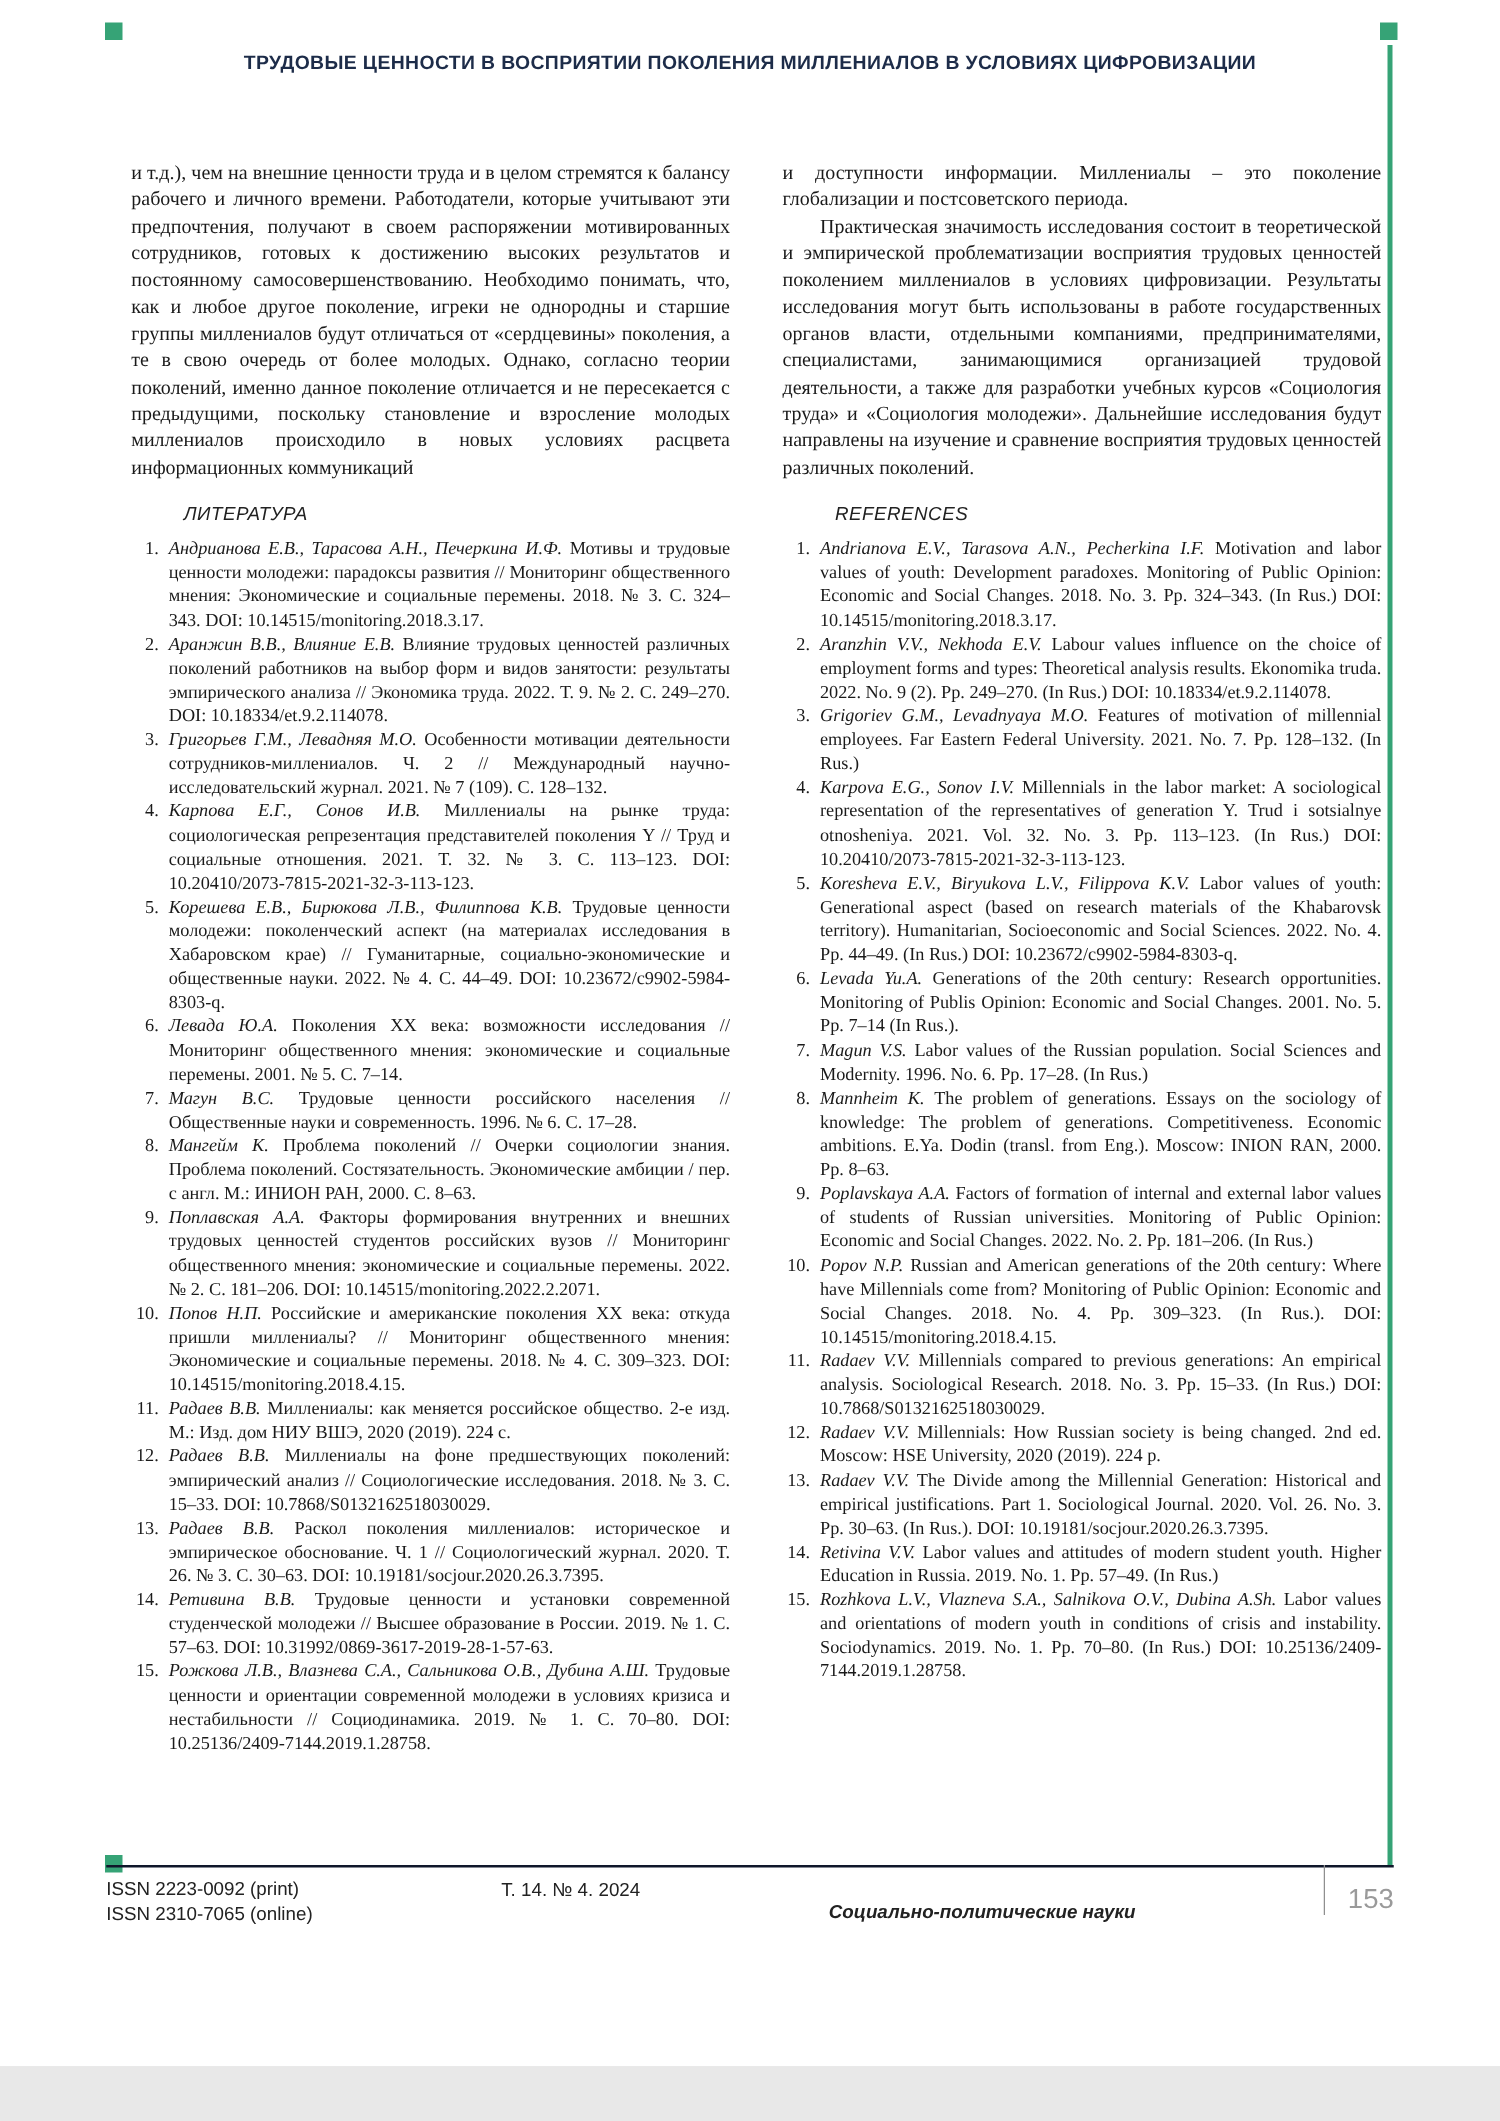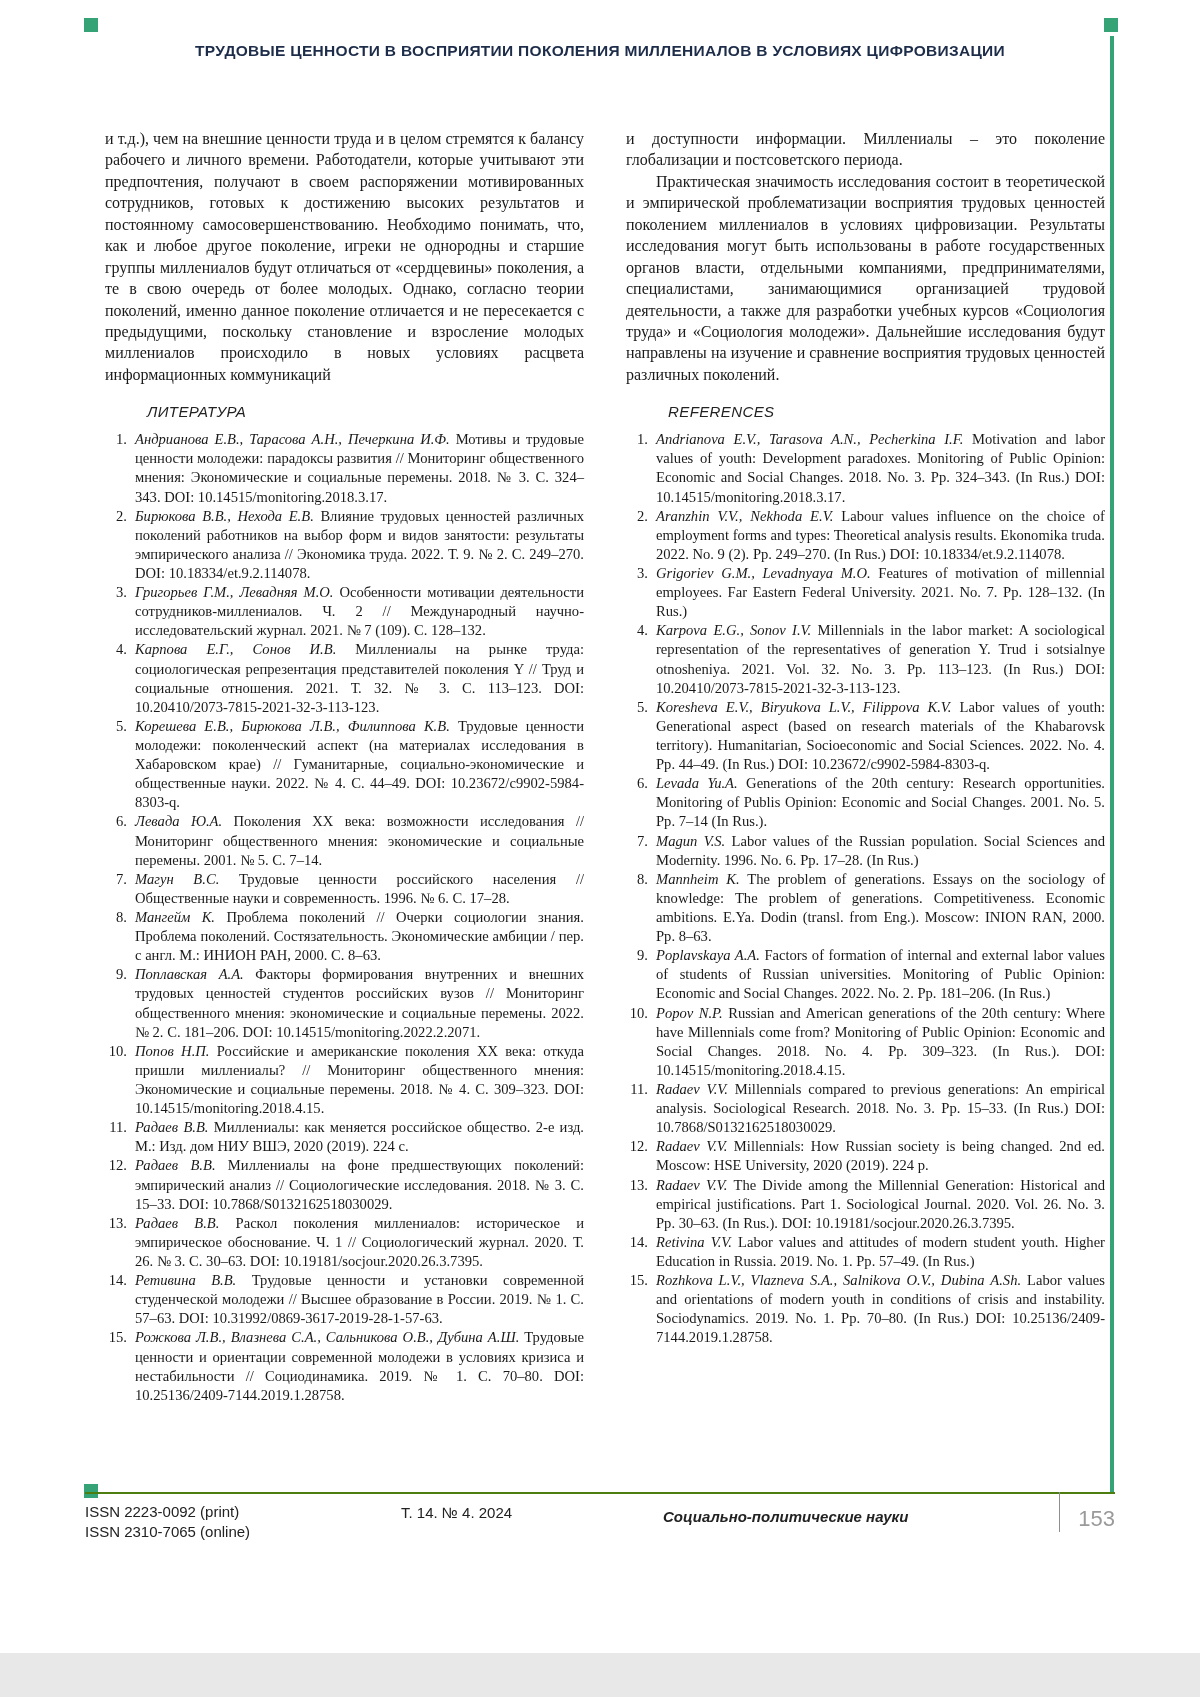--- a/index.html
+++ b/index.html
@@ -70,29 +70,29 @@
     line-height: 1.31;
     text-align: justify;
   }
   .ref-list li { position: relative; padding-left: 30px; }
   .ref-num { position: absolute; left: 0; top: 0; width: 22px; text-align: right; }
   .ref-authors { font-style: italic; }
 
   
   .footer {
     position: absolute; left: 85px; right: 85px; top: 1492px;
-    border-top: 2px solid #4d7c0f;
+    border-top: 2px solid #0f172a;
     padding-top: 8px;
     display: flex; align-items: flex-start; justify-content: space-between;
     font-family: "Liberation Sans", sans-serif;
     font-size: 15px; color: #222;
   }
   .issn div { line-height: 1.35; }
   .vol { margin-top: 2px; }
-  .journal { font-weight: bold; font-style: italic; margin-top: 6px; }
+  .journal { font-weight: bold; font-style: italic; margin-top: 19px; }
   .pageno-wrap { display: flex; align-items: flex-end; }
   .vsep { width: 1px; height: 40px; background: #8f8f8f; display: inline-block; margin: -10px 18px 0 0; }
   .pageno { font-size: 22px; color: #9a9a9a; margin-top: -2px; }
 </style>
 </head>
 <body>
 
 <div class="page">
 
   <div class="corner tl"></div>
@@ -102,21 +102,21 @@
 
   <div class="running-title">ТРУДОВЫЕ ЦЕННОСТИ В ВОСПРИЯТИИ ПОКОЛЕНИЯ МИЛЛЕНИАЛОВ В УСЛОВИЯХ ЦИФРОВИЗАЦИИ</div>
 
 
   <div class="columns">
     <div class="col">
       <p class="body-par">и т.д.), чем на внешние ценности труда и в целом стремятся к балансу рабочего и личного времени. Работодатели, которые учитывают эти предпочтения, получают в своем распоряжении мотивированных сотрудников, готовых к достижению высоких результатов и постоянному самосовершенствованию. Необходимо понимать, что, как и любое другое поколение, игреки не однородны и старшие группы миллениалов будут отличаться от «сердцевины» поколения, а те в свою очередь от более молодых. Однако, согласно теории поколений, именно данное поколение отличается и не пересекается с предыдущими, поскольку становление и взросление молодых миллениалов происходило в новых условиях расцвета информационных коммуникаций</p>
       <h3 class="section-heading">ЛИТЕРАТУРА</h3>
       <ol class="ref-list" id="literature-list">
           <li><span class="ref-num">1.</span><span class="ref-authors">Андрианова Е.В., Тарасова А.Н., Печеркина И.Ф. </span><span>Мотивы и трудовые ценности молодежи: парадоксы развития // Мониторинг общественного мнения: Экономические и социальные перемены. 2018. № 3. С. 324–343. DOI: 10.14515/monitoring.2018.3.17.</span></li>
-          <li><span class="ref-num">2.</span><span class="ref-authors">Бирюкова В.В., Нехода Е.В. </span><span>Влияние трудовых ценностей различных поколений работников на выбор форм и видов занятости: результаты эмпирического анализа // Экономика труда. 2022. Т. 9. № 2. С. 249–270. DOI: 10.18334/et.9.2.114078.</span></li>
+          <li><span class="ref-num">2.</span><span class="ref-authors">Аранжин В.В., Влияние Е.В. </span><span>Влияние трудовых ценностей различных поколений работников на выбор форм и видов занятости: результаты эмпирического анализа // Экономика труда. 2022. Т. 9. № 2. С. 249–270. DOI: 10.18334/et.9.2.114078.</span></li>
           <li><span class="ref-num">3.</span><span class="ref-authors">Григорьев Г.М., Левадняя М.О. </span><span>Особенности мотивации деятельности сотрудников-миллениалов. Ч. 2 // Международный научно-исследовательский журнал. 2021. № 7 (109). С. 128–132.</span></li>
           <li><span class="ref-num">4.</span><span class="ref-authors">Карпова Е.Г., Сонов И.В. </span><span>Миллениалы на рынке труда: социологическая репрезентация представителей поколения Y // Труд и социальные отношения. 2021. Т. 32. № 3. С. 113–123. DOI: 10.20410/2073-7815-2021-32-3-113-123.</span></li>
           <li><span class="ref-num">5.</span><span class="ref-authors">Корешева Е.В., Бирюкова Л.В., Филиппова К.В. </span><span>Трудовые ценности молодежи: поколенческий аспект (на материалах исследования в Хабаровском крае) // Гуманитарные, социально-экономические и общественные науки. 2022. № 4. С. 44–49. DOI: 10.23672/c9902-5984-8303-q.</span></li>
           <li><span class="ref-num">6.</span><span class="ref-authors">Левада Ю.А. </span><span>Поколения XX века: возможности исследования // Мониторинг общественного мнения: экономические и социальные перемены. 2001. № 5. С. 7–14.</span></li>
           <li><span class="ref-num">7.</span><span class="ref-authors">Магун В.С. </span><span>Трудовые ценности российского населения // Общественные науки и современность. 1996. № 6. С. 17–28.</span></li>
           <li><span class="ref-num">8.</span><span class="ref-authors">Мангейм К. </span><span>Проблема поколений // Очерки социологии знания. Проблема поколений. Состязательность. Экономические амбиции / пер. с англ. М.: ИНИОН РАН, 2000. С. 8–63.</span></li>
           <li><span class="ref-num">9.</span><span class="ref-authors">Поплавская А.А. </span><span>Факторы формирования внутренних и внешних трудовых ценностей студентов российских вузов // Мониторинг общественного мнения: экономические и социальные перемены. 2022. № 2. С. 181–206. DOI: 10.14515/monitoring.2022.2.2071.</span></li>
           <li><span class="ref-num">10.</span><span class="ref-authors">Попов Н.П. </span><span>Российские и американские поколения XX века: откуда пришли миллениалы? // Мониторинг общественного мнения: Экономические и социальные перемены. 2018. № 4. С. 309–323. DOI: 10.14515/monitoring.2018.4.15.</span></li>
           <li><span class="ref-num">11.</span><span class="ref-authors">Радаев В.В. </span><span>Миллениалы: как меняется российское общество. 2-е изд. М.: Изд. дом НИУ ВШЭ, 2020 (2019). 224 с.</span></li>
           <li><span class="ref-num">12.</span><span class="ref-authors">Радаев В.В. </span><span>Миллениалы на фоне предшествующих поколений: эмпирический анализ // Социологические исследования. 2018. № 3. С. 15–33. DOI: 10.7868/S0132162518030029.</span></li>

